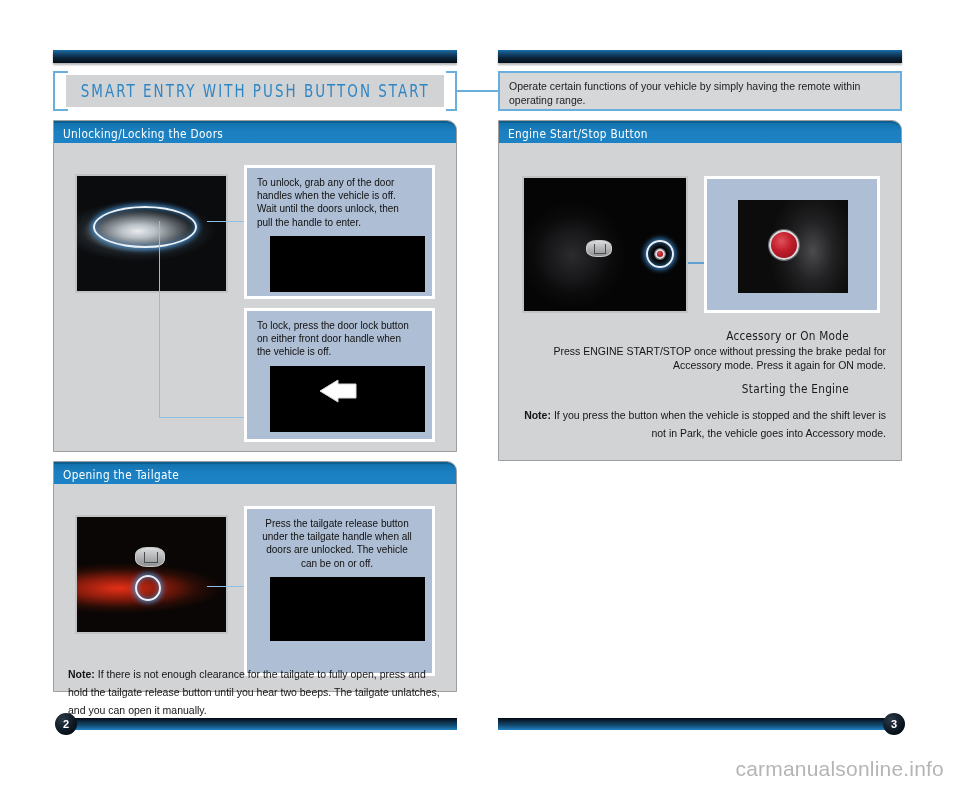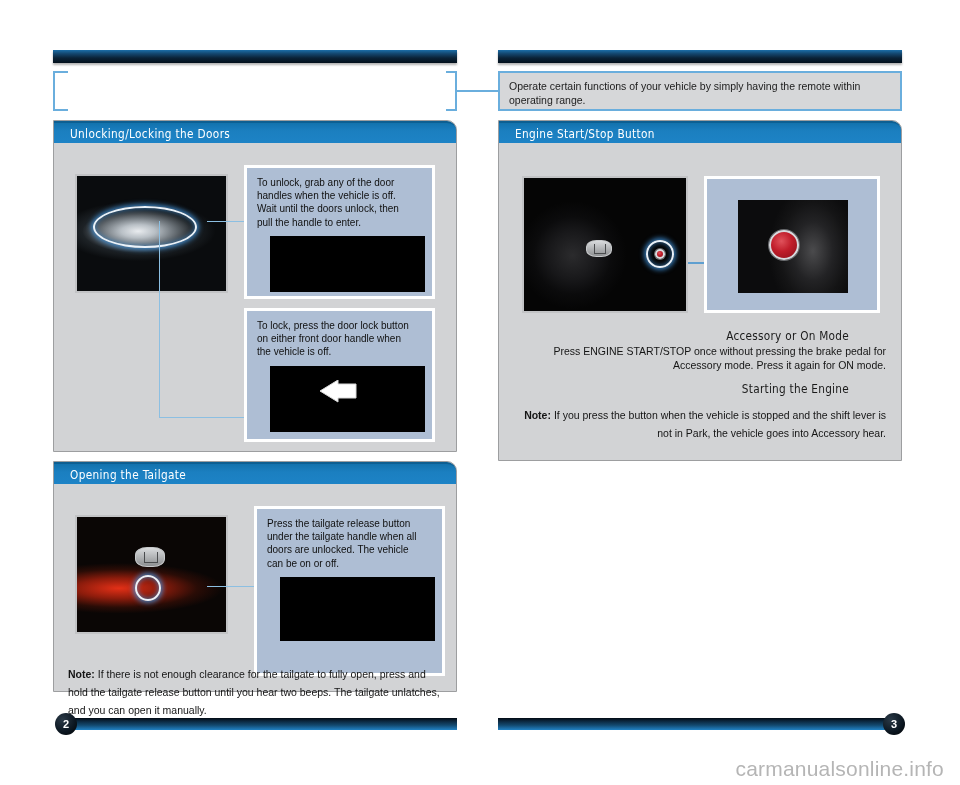--- a/index.html
+++ b/index.html
@@ -128,21 +128,21 @@
     position: absolute;
     background: #d2d3d5;
     border: 1px solid #9d9ea0;
     border-radius: 0 10px 0 0;
   }
   .panel-header {
     height: 22px;
     background: linear-gradient(to bottom, #1272ad 0%, #1b7fc0 40%, #1d83c6 100%);
     border-radius: 0 9px 0 0;
     border-top: 2px solid #0d5f92;
-    padding-left: 16px;
+    padding-left: 9px;
     display: flex;
     align-items: center;
   }
   .panel-header-text {
     font-family: "DejaVu Sans Condensed", "Liberation Sans Narrow", "Liberation Sans", sans-serif;
     font-size: 13px;
     color: #ffffff;
     letter-spacing: 0.4px;
     transform: scaleX(0.9);
     transform-origin: left center;
@@ -296,20 +296,23 @@
 </head>
 <body>
 
 <div class="page">
 
   <div class="toprule left"></div>
   <div class="toprule right"></div>
 
   <div class="title-wrap">
     <div class="title-bracket"></div>
+    <div class="title-box">
+      <span class="title-text">SMART ENTRY WITH PUSH BUTTON START</span>
+    </div>
   </div>
   <div class="title-connector-h1"></div>
 
   <div class="topnote">
     <p>Operate certain functions of your vehicle by simply having the remote within operating range.</p>
   </div>
 
   <div class="panel" style="left:53px; top:120px; width:404px; height:332px;">
     <div class="panel-header">
       <span class="panel-header-text">Unlocking/Locking the Doors</span>
@@ -349,21 +352,21 @@
     <div class="panel-body">
 
       <div class="photo" style="left:21px; top:31px; width:153px; height:119px;">
         <div class="photo-inner scene-tailgate"></div>
         <div class="honda-badge" style="left:58px; top:30px; width:30px; height:20px;"></div>
         <div class="hl-ellipse" style="left:58px; top:58px; width:26px; height:26px;"></div>
       </div>
 
       <div class="line h" style="left:153px; top:102px; width:90px;"></div>
 
-      <div class="callout" style="left:200px; top:22px; width:191px; height:170px;">
+      <div class="callout" style="left:190px; top:22px; width:191px; height:170px;text-align:center;">
         <p>Press the tailgate release button under the tailgate handle when all doors are unlocked.  The vehicle can be on or off.</p>
         <div class="sub-photo scene-tailgate-hand" style="width:155px; height:64px; margin-left:13px;"></div>
       </div>
 
       <div style="position:absolute; left:14px; top:180px; width:374px;">
         <span class="note-text"><b>Note:</b><span class="note-text"> If there is not enough clearance for the tailgate to fully open, press and hold the tailgate release button until you hear two beeps. The tailgate unlatches, and you can open it manually.</span></span>
       </div>
 
     </div>
   </div>
@@ -395,21 +398,21 @@
           <div class="heading-cond">Accessory or On Mode</div>
           <div class="body-text">Press ENGINE START/STOP once without pressing the brake pedal for Accessory mode. Press it again for ON mode.</div>
         </div>
 
         <div class="block">
           <div class="heading-cond">Starting the Engine</div>
         </div>
 
 
         <div style="margin-top:4px;">
-          <span class="note-text"><b>Note:</b><span class="note-text"> If you press the button when the vehicle is stopped and the shift lever is not in Park, the vehicle goes into Accessory hear.</span></span>
+          <span class="note-text"><b>Note:</b><span class="note-text"> If you press the button when the vehicle is stopped and the shift lever is not in Park, the vehicle goes into Accessory mode.</span></span>
         </div>
 
       </div>
 
     </div>
   </div>
 
   <div class="botrule left"></div>
   <div class="botrule right"></div>
   <div class="pagenum left">2</div>

